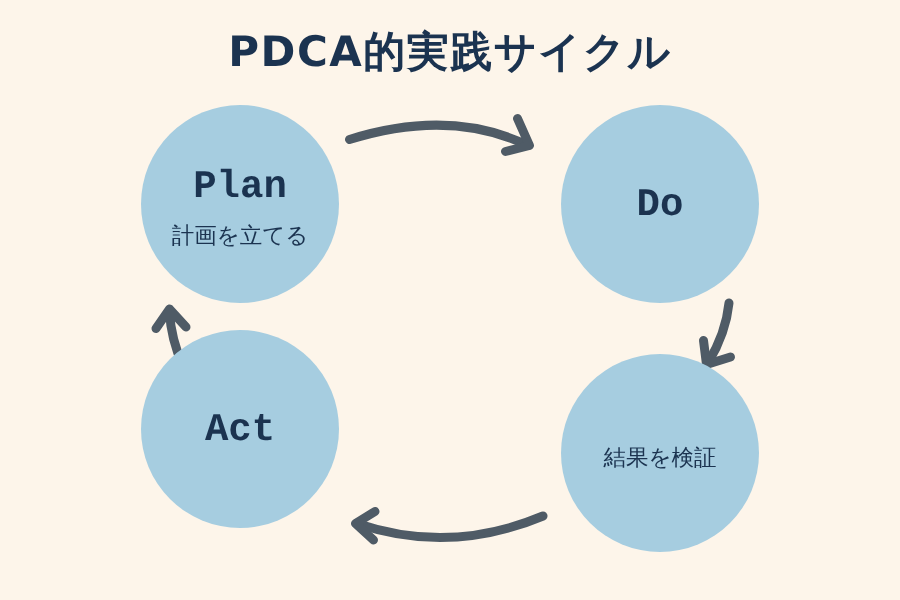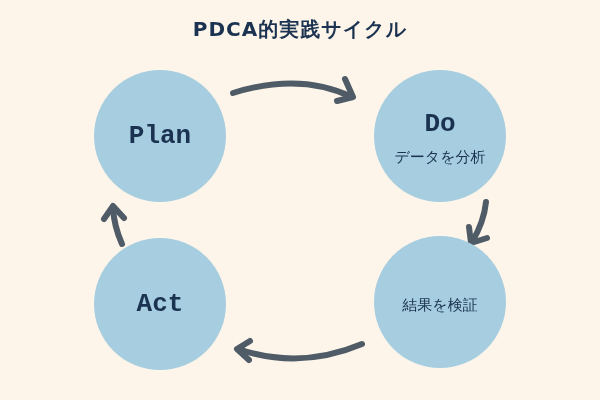--- a/index.html
+++ b/index.html
@@ -1,27 +1,27 @@
 <!DOCTYPE html>
 <html><head>
 <meta charset="utf-8">
 <style>
   html, body { margin:0; padding:0; }
   body { width:600px; height:400px; background:#fdf5ea; position:relative; overflow:hidden;
          font-family:"DejaVu Sans","Liberation Sans",sans-serif; }
   .title { position:absolute; top:16px; left:0; width:600px; text-align:center;
-           font-size:20px; font-weight:bold; color:#1b3350; letter-spacing:1px; }
+           font-size:28px; font-weight:bold; color:#1b3350; letter-spacing:1px; }
   .node { position:absolute; width:132px; height:132px; border-radius:50%; background:#a6cde0;
           display:flex; flex-direction:column; align-items:center; justify-content:center; color:#1b3350; }
   .node .en { font-family:Liberation Mono, monospace; font-weight:bold; font-size:26px; line-height:36px; }
   .node .jp { font-size:15px; margin-top:6px; }
   #n-plan  { left:94px;  top:70px; }
   #n-do    { left:374px; top:70px;text-align:right; }
   #n-check { left:374px; top:236px; }
-  #n-act   { left:94px;  top:238px; }
+  #n-act   { left:94px;  top:220px; }
   svg.arrows { position:absolute; left:0; top:0; }
 </style>
 </head>
 <body>
 
 <div class="title">PDCA的実践サイクル</div>
 
 <svg class="arrows" width="600" height="400">
   <g fill="none" stroke="#4f5b66" stroke-width="6" stroke-linecap="round" stroke-linejoin="round">
     <g>
@@ -38,23 +38,23 @@
     </g>
     <g>
       <path d="M122 244 Q114 226 113 208"></path>
       <path d="M104 219 L113 206 L124 218"></path>
     </g>
   </g>
 </svg>
 
 <div class="node" id="n-plan">
   <div class="en">Plan</div>
+  <div class="jp">計画を立てる</div>
 </div>
 <div class="node" id="n-do">
   <div class="en">Do</div>
-  <div class="jp">データを分析</div>
 </div>
 <div class="node" id="n-check">
   <div class="jp">結果を検証</div>
 </div>
 <div class="node" id="n-act">
   <div class="en">Act</div>
 </div>
 
 </body></html>

